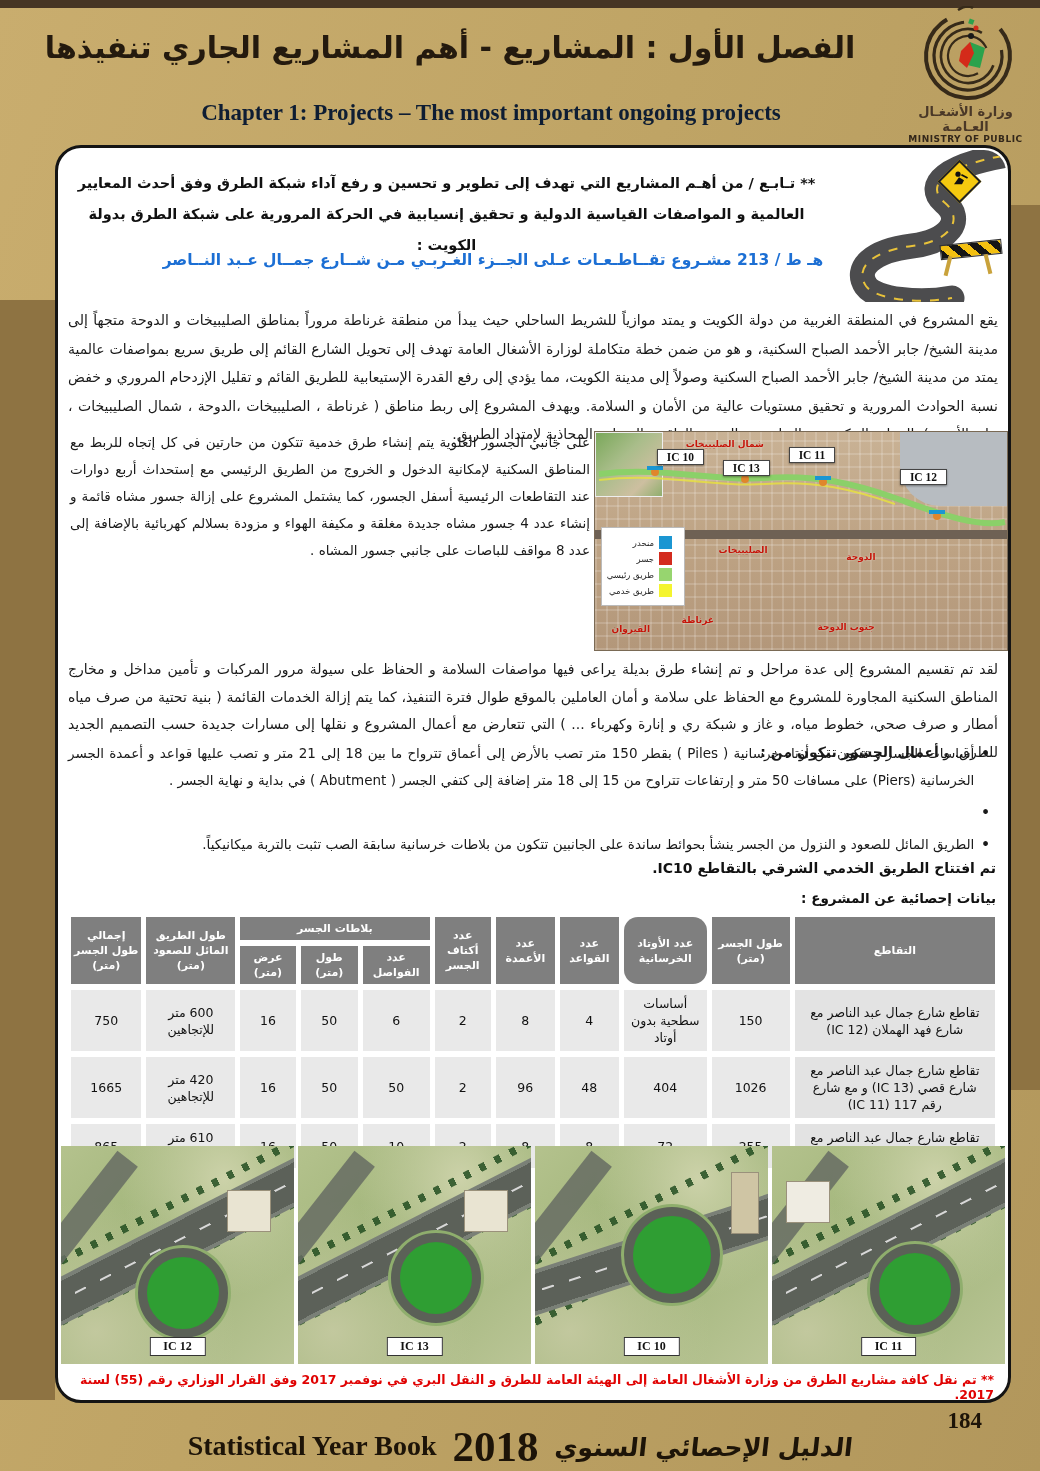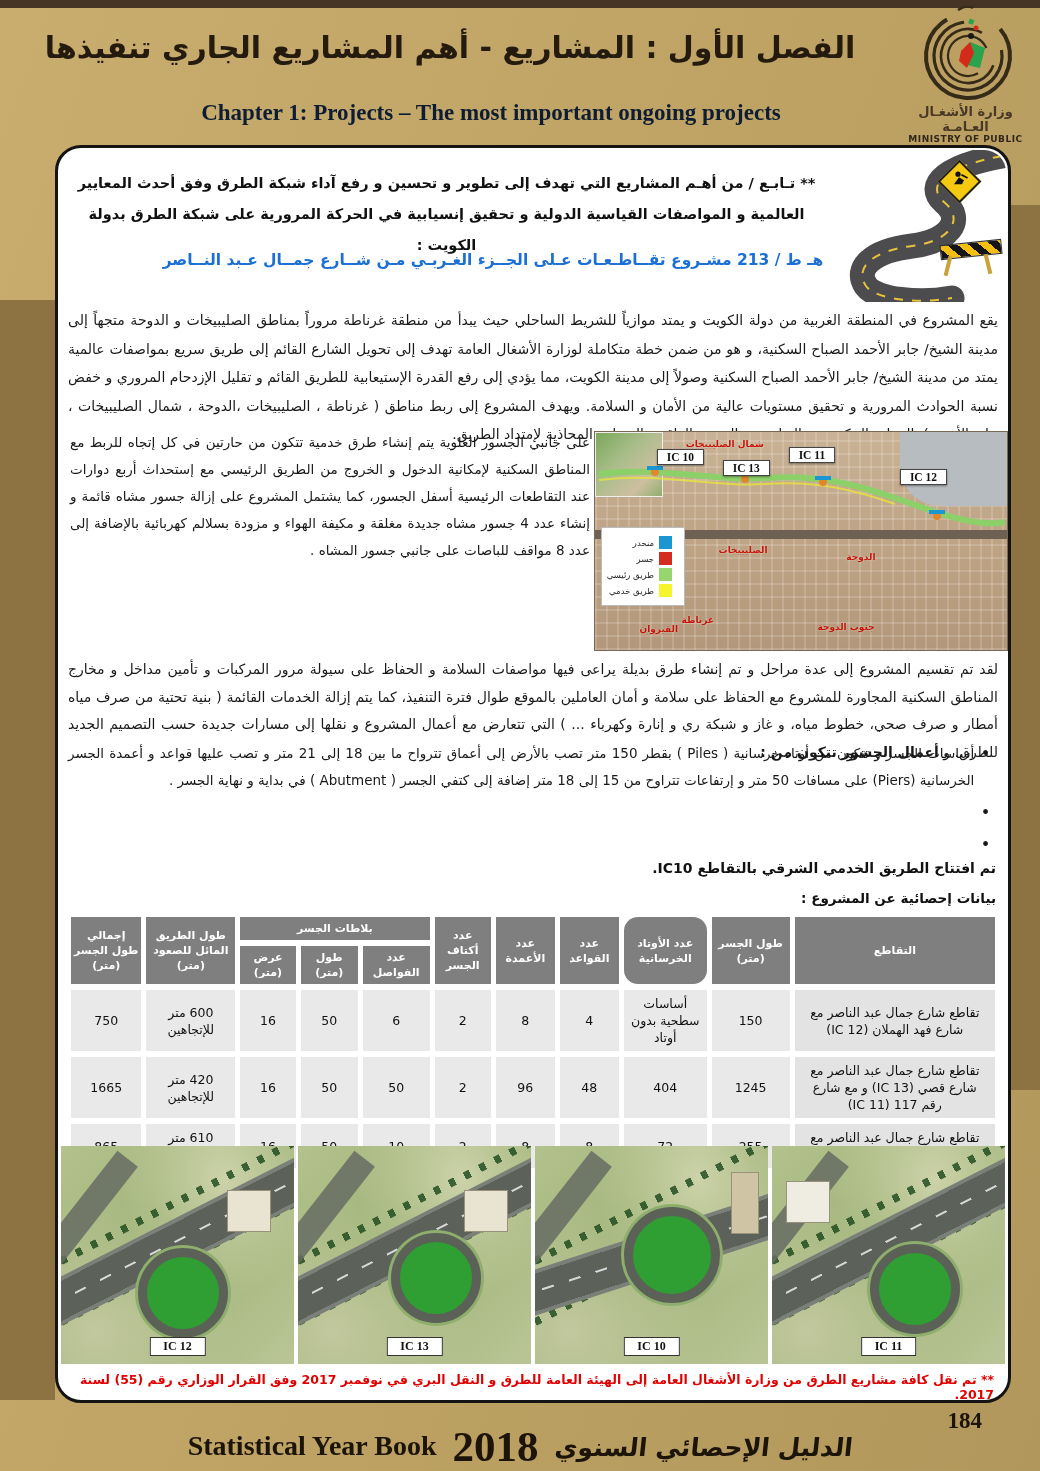--- a/index.html
+++ b/index.html
@@ -44,21 +44,21 @@
   #map-crossroad{left:0;top:45%;width:100%;height:9px;background:#6e6154;}
   .ic{position:absolute;background:#fff;border:1px solid #444;padding:1px 9px;font-weight:bold;
     font-size:11.5px;font-family:"Liberation Serif","DejaVu Serif",serif;color:#111;box-shadow:0 1px 2px rgba(0,0,0,.4);}
   #ic-0{left:15%;top:8%;} #ic-1{left:31%;top:13%;} #ic-2{left:47%;top:7%;} #ic-3{left:74%;top:17%;}
   #legend{left:6px;top:95px;width:74px;background:#fff;padding:5px 4px;border:1px solid #bbb;}
   .lg-row{display:flex;align-items:center;gap:5px;margin:3px 8px;direction:rtl;}
   .lg-sw{width:13px;height:13px;flex:0 0 13px;}
   .lg-lb{font-size:8.5px;color:#222;white-space:nowrap;}
   .pl{position:absolute;color:#c51408;font-weight:bold;font-size:9px;white-space:nowrap;text-shadow:0 0 2px rgba(255,255,255,.6);}
   #pl-0{left:22%;top:3%;} #pl-1{left:30%;top:52%;} #pl-2{left:61%;top:55%;}
-  #pl-3{left:21%;top:84%;} #pl-4{left:4%;top:88%;margin-left:28px;} #pl-5{left:54%;top:87%;}
+  #pl-3{left:21%;top:84%;} #pl-4{left:4%;top:88%;} #pl-5{left:54%;top:87%;}
   
   #para-phases{left:10px;right:10px;top:508px;text-align:justify;font-size:14px;line-height:27.5px;color:#191919;}
   #bullets{left:10px;right:18px;top:592px;font-size:13.5px;line-height:27px;color:#191919;}
   .bullet{display:flex;gap:7px;direction:rtl;text-align:justify;margin-bottom:5px;}
   .bullet .bmark{flex:0 0 auto;font-weight:bold;}
   #opened-note{right:12px;top:712px;font-weight:bold;font-size:14px;color:#111;}
   #stats-title{right:12px;top:742px;font-weight:bold;font-size:13.5px;color:#111;}
   
   #stats-table{left:8px;top:763px;width:934px;border-collapse:separate;border-spacing:5px 6px;direction:rtl;}
   #stats-table th{background:#7f7f7f;color:#fff;font-weight:bold;font-size:11px;line-height:15px;padding:4px 2px;text-align:center;}
@@ -206,20 +206,21 @@
   <div class="abs" id="bullets">
     <div class="bullet">
       <span class="bmark">•</span>
       <span>أساسات الجسر و تتكون من أوتاد خرسانية ( Piles ) بقطر 150 متر تصب بالأرض إلى أعماق تترواح ما بين 18 إلى 21 متر و تصب عليها قواعد و أعمدة الجسر الخرسانية (Piers) على مسافات 50 متر و إرتفاعات تتراوح من 15 إلى 18 متر إضافة إلى كتفي الجسر ( Abutment ) في بداية و نهاية الجسر .</span>
     </div>
     <div class="bullet">
       <span class="bmark">•</span>
     </div>
     <div class="bullet">
       <span class="bmark">•</span>
+      <span>الطريق المائل للصعود و النزول من الجسر ينشأ بحوائط ساندة على الجانبين تتكون من بلاطات خرسانية سابقة الصب تثبت بالتربة ميكانيكياً.</span>
     </div>
   </div>
 
   <p class="abs rtl" id="opened-note">تم افتتاح الطريق الخدمي الشرقي بالتقاطع IC10.</p>
   <p class="abs rtl" id="stats-title">بيانات إحصائية عن المشروع :</p>
 
   <table class="abs" id="stats-table">
     <thead>
       <tr>
         <th rowspan="2" class="w-ix">التقاطع</th>
@@ -247,21 +248,21 @@
         <td>8</td>
         <td>2</td>
         <td>6</td>
         <td>50</td>
         <td>16</td>
         <td>600 متر للإتجاهين</td>
         <td>750</td>
       </tr>
       <tr>
         <td class="ix">تقاطع شارع جمال عبد الناصر مع شارع قصي (IC 13) و مع شارع رقم 117 (IC 11)</td>
-        <td>1245</td>
+        <td>1026</td>
         <td>404</td>
         <td>48</td>
         <td>96</td>
         <td>2</td>
         <td>50</td>
         <td>50</td>
         <td>16</td>
         <td>420 متر للإتجاهين</td>
         <td>1665</td>
       </tr>

